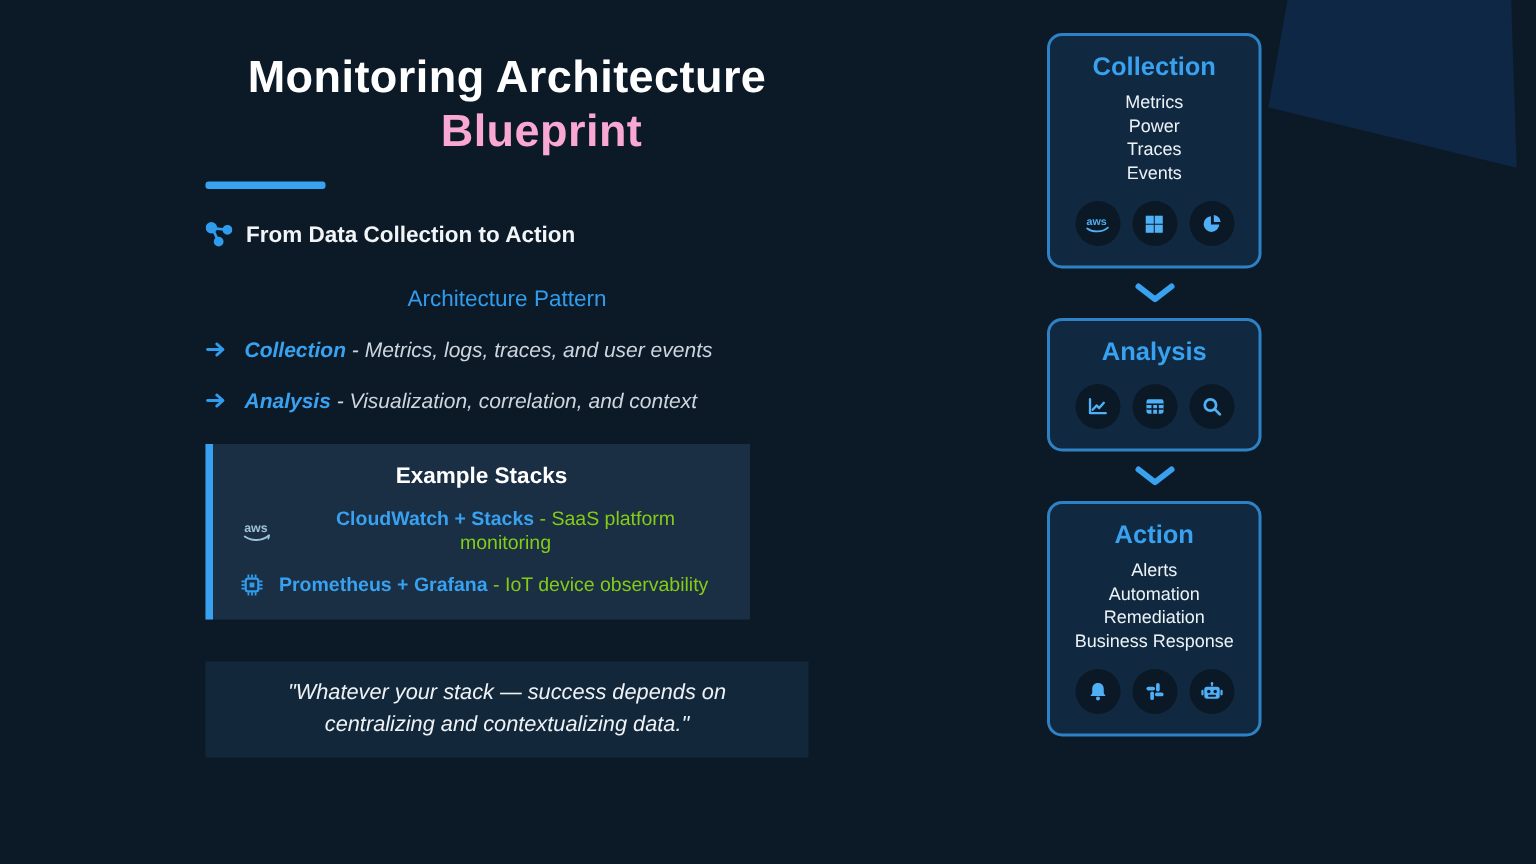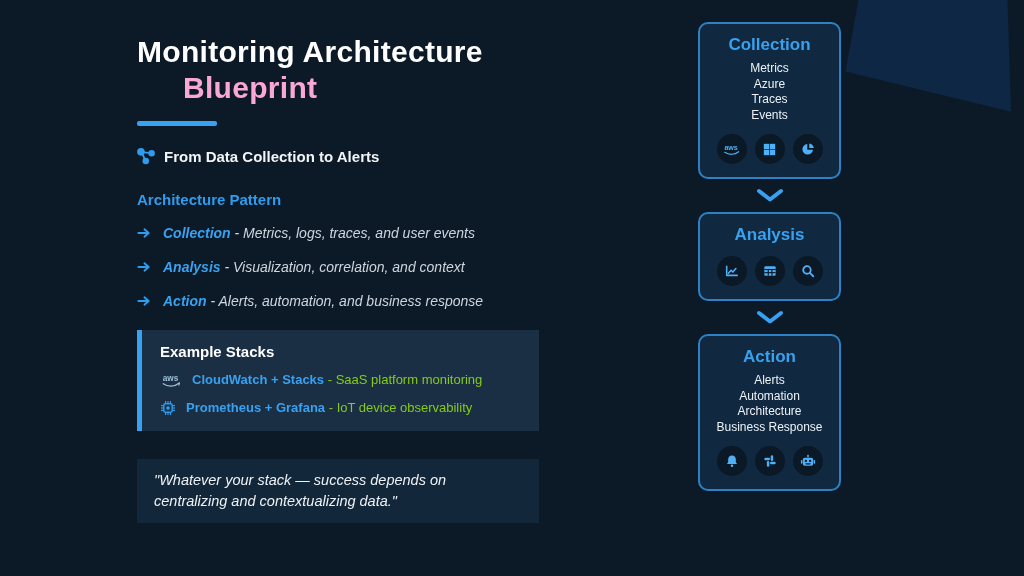--- a/index.html
+++ b/index.html
@@ -12,43 +12,43 @@
   }
   .slide { position: relative; width: 1024px; height: 576px; background:#0c1a27; }
 
   .corner-shape {
     position: absolute; left: 840px; top: 0; width: 184px; height: 130px;
     background: #0e2745;
     clip-path: polygon(10% 0, 91% 0, 93% 86%, 3% 55%);
   }
 
   
-  .left-col { position: absolute; left: 137px; top: 34px; width: 402px; }
+  .left-col { position: absolute; left: 137px; top: 34px; width: 402px; text-align: center; }
 
   .page-title { margin: 0; font-size: 30px; font-weight: 800; line-height: 36px;
     color: #ffffff; letter-spacing: .3px; }
   .page-title .line2 { display: block; color: #f9a8d4; margin-left: 46px; }
 
   .title-underline { width: 80px; height: 5px; background: #38a1f0; border-radius: 2px; margin-top: 15px; }
 
   .subtitle-row { display: flex; align-items: center; gap: 9px; margin-top: 21px; }
   .subtitle-row .sub-text { color: #f2f5f8; font-size: 15px; font-weight: 700; }
   .subtitle-row svg { color: #2f9ced; flex: 0 0 auto; }
 
-  .section-heading { margin: 26px 0 0; color: #2f9ced; font-size: 15px; font-weight: 700; }
+  .section-heading { margin: 26px 0 0; color: #2f9ced; font-size: 15px; font-weight: 400; }
 
   .bullets { margin-top: 5px; }
   .bullet { display: flex; align-items: baseline; gap: 12px; margin-top: 16px; font-size: 14px; line-height: 18px; font-style: italic; }
   .bullet svg { color: #2f9ced; flex: 0 0 auto; position: relative; top: 1px; }
   .bullet .term { color: #38a1f0; font-weight: 700; }
   .bullet .desc { color: #cdd6df; }
 
   .stacks-panel {
     margin-top: 20px; background: #1a2e44; border-left: 5px solid #38a1f0;
-    padding: 13px 18px 15px; width: 402px;
+    padding: 13px 18px 15px; width: 363px;
   }
   .stacks-heading { margin: 0; color: #ffffff; font-size: 15px; font-weight: 700; }
   .stack-row { display: flex; align-items: center; gap: 10px; margin-top: 12px; font-size: 13px; line-height: 16px; }
   .stack-row .stack-icon { flex: 0 0 auto; display: inline-flex; }
   .stack-name { color: #38a1f0; font-weight: 700; }
   .stack-desc { color: #84cc16; }
   .icon-aws { color: #9dc1da; }
   .icon-blue { color: #2f9ced; }
 
   .quote-panel { margin-top: 28px; background: #13273a; padding: 11px 17px; width: 402px; }
@@ -90,46 +90,39 @@
     <div class="subtitle-row">
       <svg width="18" height="18" viewBox="0 0 16 16">
         <g stroke="currentColor" stroke-width="1.6" fill="currentColor">
           <line x1="4" y1="4.5" x2="12.5" y2="5.5"></line>
           <line x1="4" y1="4.5" x2="7.5" y2="12"></line>
           <circle cx="3.5" cy="4.3" r="2.6"></circle>
           <circle cx="13" cy="5.5" r="2.1"></circle>
           <circle cx="7.8" cy="12.5" r="2.1"></circle>
         </g>
       </svg>
-      <span class="sub-text">From Data Collection to Alerts</span>
+      <span class="sub-text">From Data Collection to Action</span>
     </div>
 
     <h2 class="section-heading">Architecture Pattern</h2>
 
     <div class="bullets">
       <div class="bullet">
         <svg width="14" height="12" viewBox="0 0 15 12" fill="none" stroke="currentColor" stroke-width="2" stroke-linecap="round" stroke-linejoin="round">
           <line x1="1.5" y1="6" x2="12" y2="6"></line>
             <polyline points="8,2 12.5,6 8,10"></polyline>
         </svg>
         <span><span class="term">Collection</span> <span class="desc">- Metrics, logs, traces, and user events</span></span>
       </div>
       <div class="bullet">
         <svg width="14" height="12" viewBox="0 0 15 12" fill="none" stroke="currentColor" stroke-width="2" stroke-linecap="round" stroke-linejoin="round">
           <line x1="1.5" y1="6" x2="12" y2="6"></line>
             <polyline points="8,2 12.5,6 8,10"></polyline>
         </svg>
         <span><span class="term">Analysis</span> <span class="desc">- Visualization, correlation, and context</span></span>
-      </div>
-      <div class="bullet">
-        <svg width="14" height="12" viewBox="0 0 15 12" fill="none" stroke="currentColor" stroke-width="2" stroke-linecap="round" stroke-linejoin="round">
-          <line x1="1.5" y1="6" x2="12" y2="6"></line>
-            <polyline points="8,2 12.5,6 8,10"></polyline>
-        </svg>
-        <span><span class="term">Action</span> <span class="desc">- Alerts, automation, and business response</span></span>
       </div>
     </div>
 
     <div class="stacks-panel">
       <h3 class="stacks-heading">Example Stacks</h3>
 
       <div class="stack-row">
         <span class="stack-icon icon-aws">
           <svg width="22" height="15" viewBox="0 0 24 16">
             <text x="3" y="8.5" font-size="9" font-weight="bold" font-family="Liberation Sans, sans-serif" fill="currentColor">aws</text>
@@ -171,21 +164,21 @@
     </div>
 
   </div>
 
   <div class="flow-col">
 
     <div class="flow-card">
       <h4>Collection</h4>
       <div class="card-items">
         <div class="card-item">Metrics</div>
-        <div class="card-item">Azure</div>
+        <div class="card-item">Power</div>
         <div class="card-item">Traces</div>
         <div class="card-item">Events</div>
       </div>
       <div class="icon-row">
         <span class="icon-circle">
           <svg width="19" height="13" viewBox="0 0 24 16">
             <text x="3" y="8.5" font-size="9" font-weight="bold" font-family="Liberation Sans, sans-serif" fill="currentColor">aws</text>
             <path d="M3.5 11.5 C 8.5 15, 16 15, 21 10.8" stroke="currentColor" stroke-width="1.5" fill="none" stroke-linecap="round"></path>
           </svg>
         </span>
@@ -245,21 +238,21 @@
       <svg width="28" height="15" viewBox="0 0 28 15" fill="none" stroke="#38a1f0" stroke-width="4" stroke-linecap="round" stroke-linejoin="round">
         <polyline points="3,3 14,11.5 25,3"></polyline>
       </svg>
     </div>
 
     <div class="flow-card">
       <h4>Action</h4>
       <div class="card-items">
         <div class="card-item">Alerts</div>
         <div class="card-item">Automation</div>
-        <div class="card-item">Architecture</div>
+        <div class="card-item">Remediation</div>
         <div class="card-item">Business Response</div>
       </div>
       <div class="icon-row">
         <span class="icon-circle">
           <svg width="14" height="14" viewBox="0 0 16 16" fill="currentColor">
             <path d="M8 1.6 c -2.9 0 -4.4 2.1 -4.4 4.6 v 3.1 l -1.4 2.2 h 11.6 l -1.4 -2.2 v -3.1 c 0 -2.5 -1.5 -4.6 -4.4 -4.6 z"></path>
             <circle cx="8" cy="13.4" r="1.5"></circle>
           </svg>
         </span>
         <span class="icon-circle">

